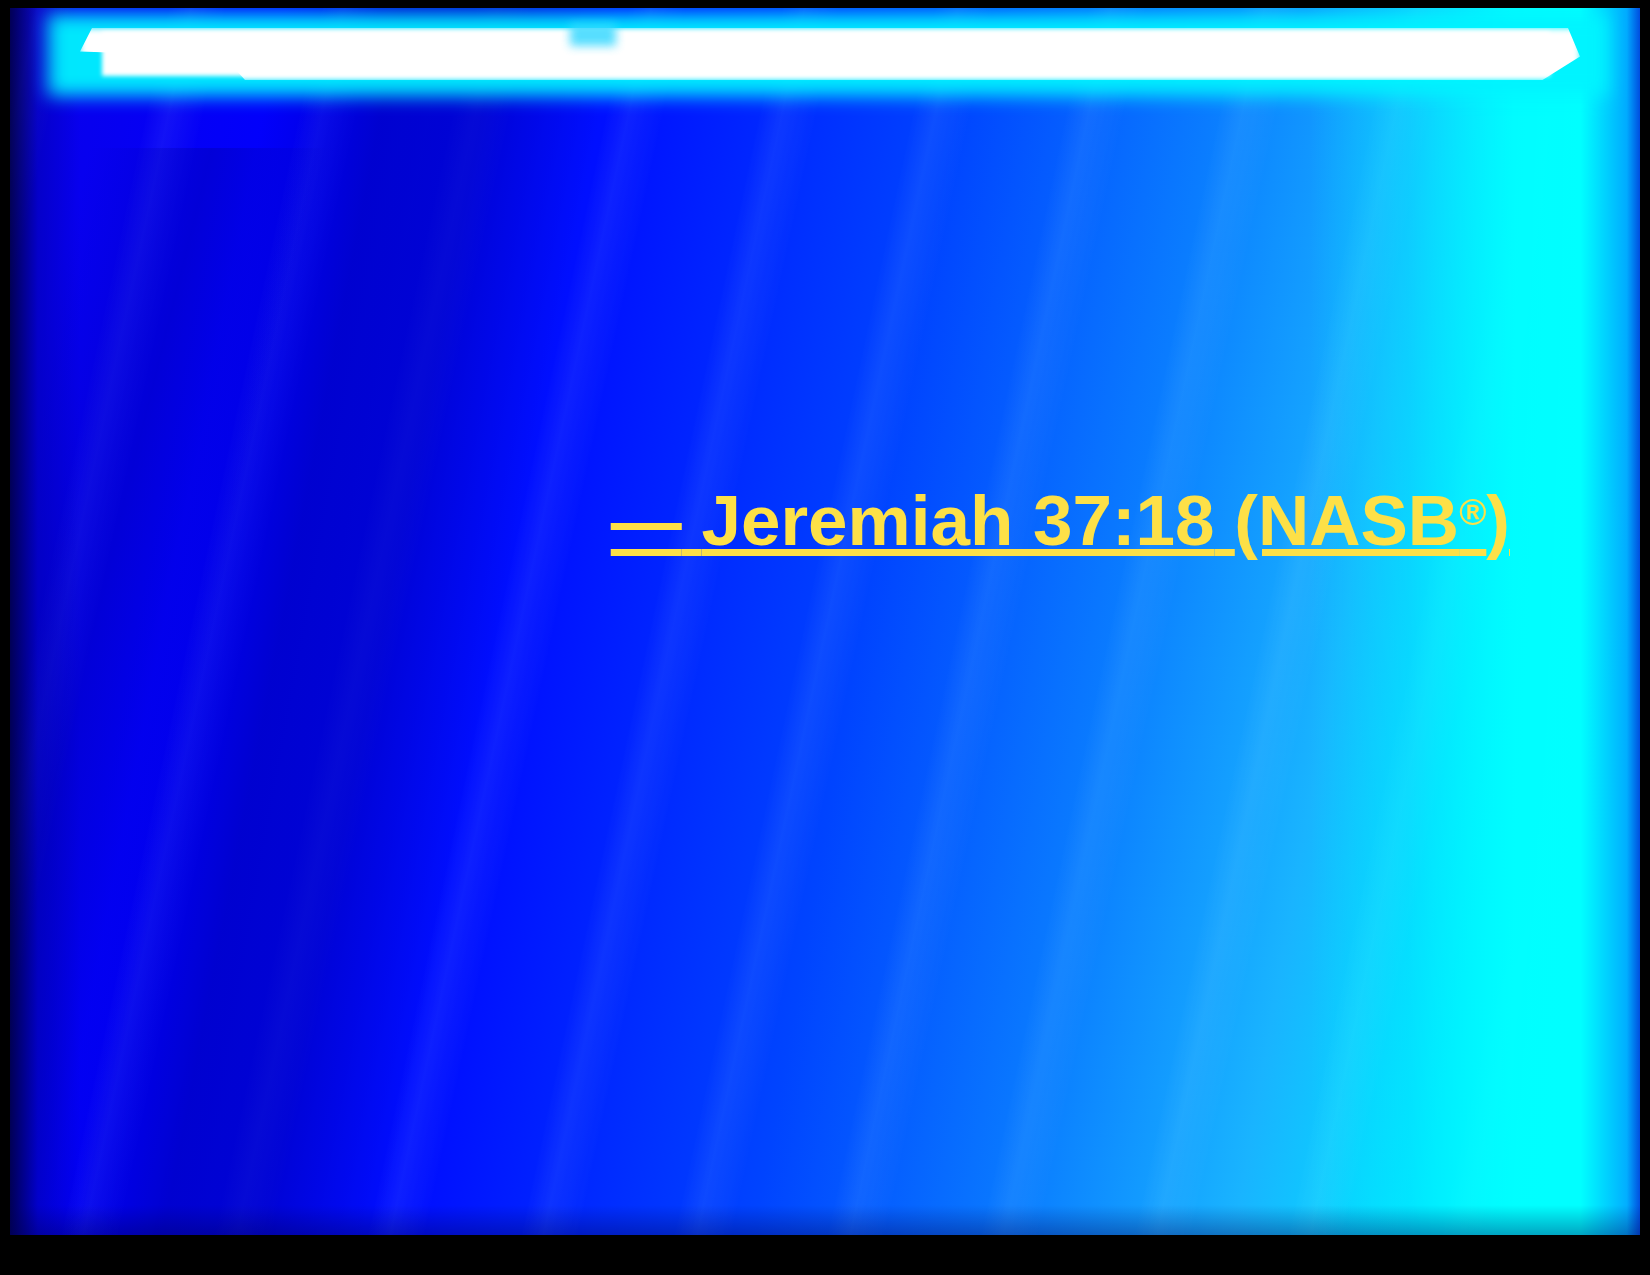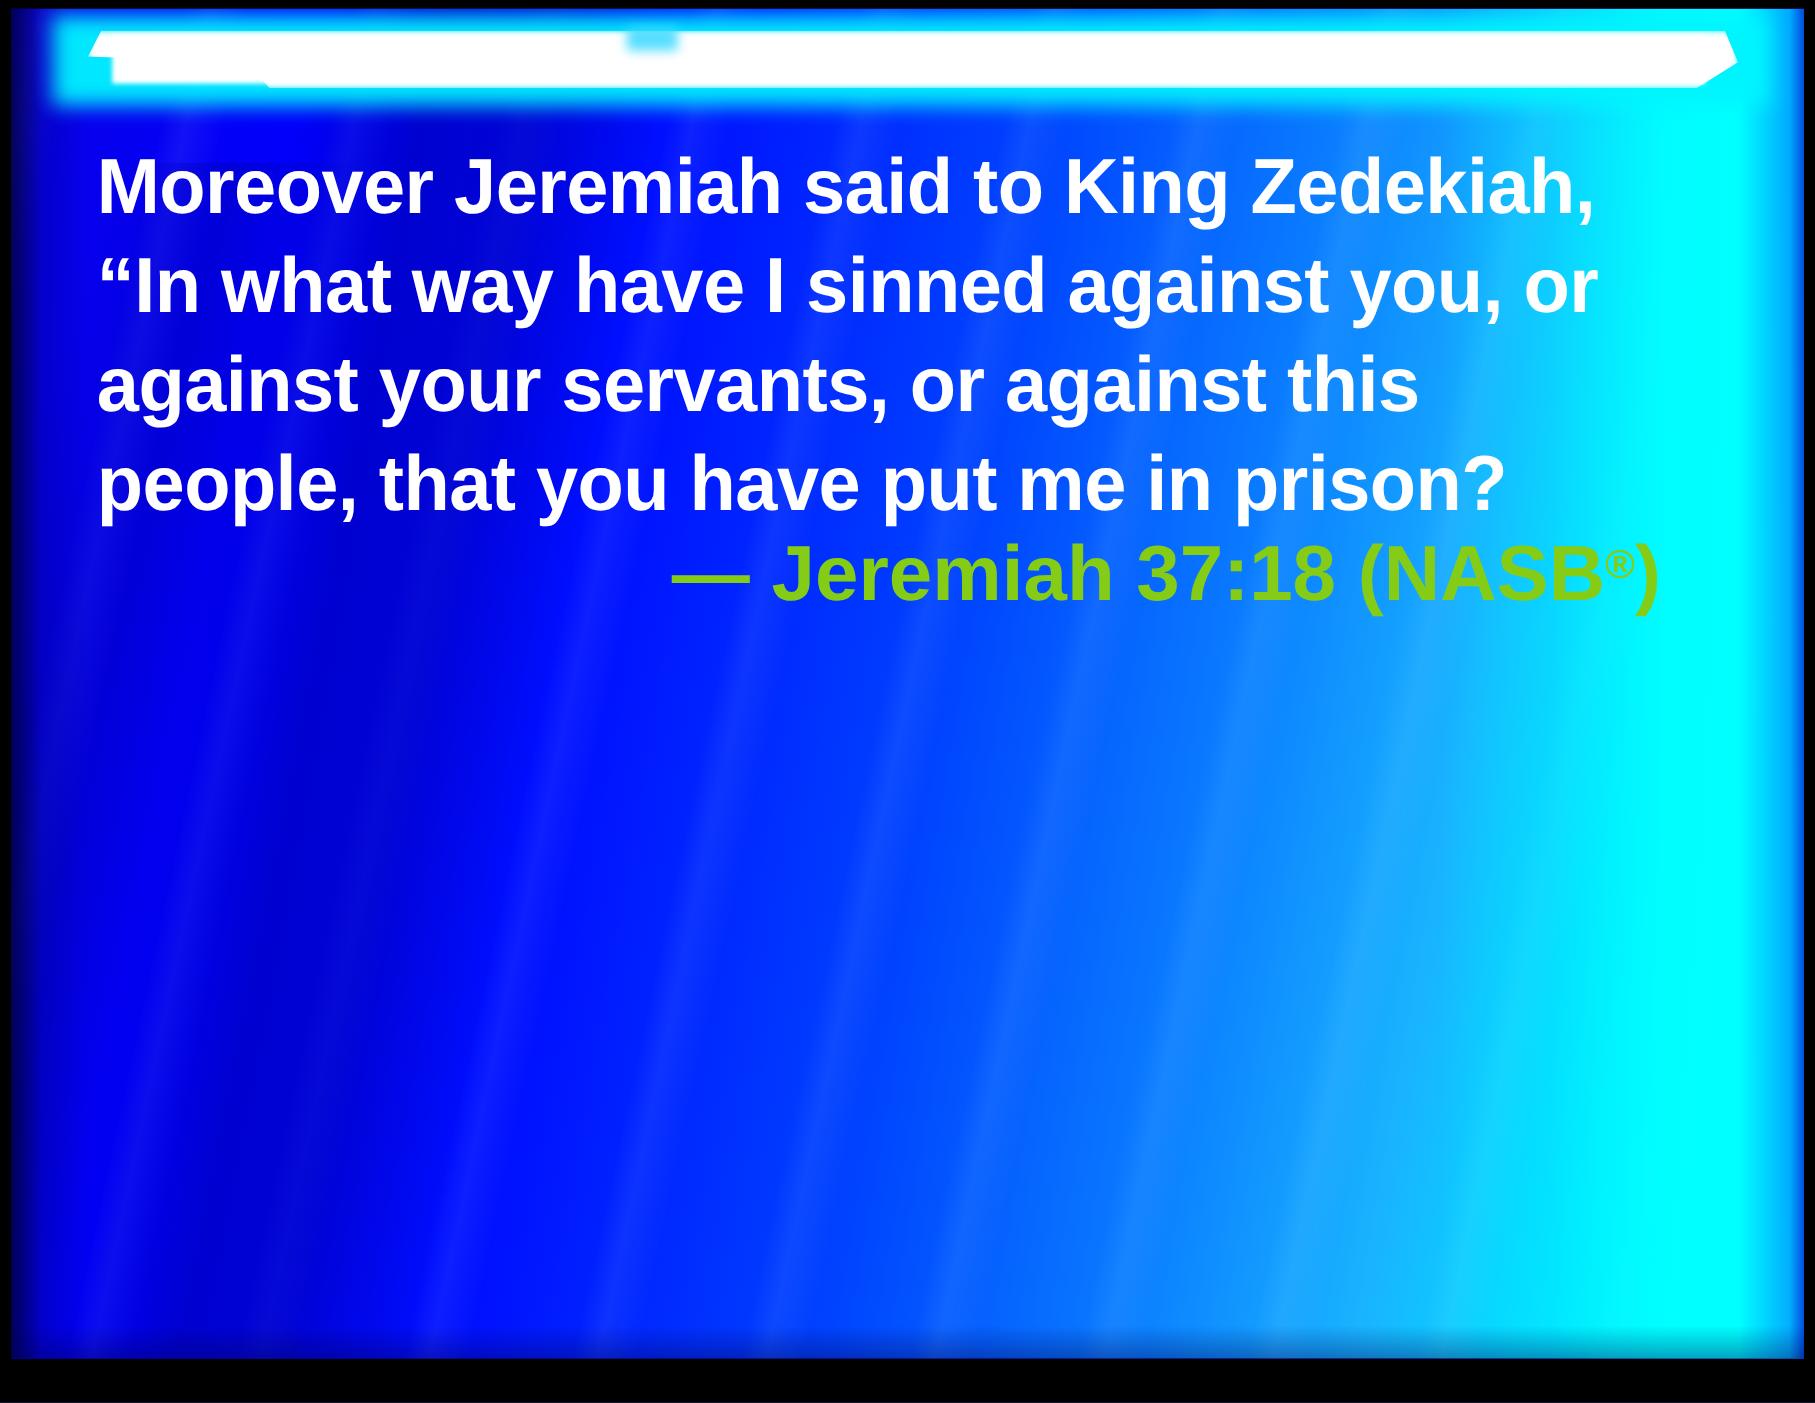--- a/index.html
+++ b/index.html
@@ -180,25 +180,26 @@
     white-space: nowrap;
     transform: scaleX(0.97);
     transform-origin: left center;
   }
   #attribution {
     position: absolute;
     left: 78px;
     top: 460px;
     width: 1422px;
     text-align: right;
-    color: #84cc16;
+    color: #fde047;
     font-weight: bold;
     font-size: 71px;
     line-height: 90px;
     white-space: nowrap;
+    text-decoration: underline;
   }
   #attribution .reg {
     font-size: 0.52em;
     vertical-align: 0.55em;
     font-weight: bold;
   }
 </style>
 </head>
 <body>
 
@@ -212,26 +213,20 @@
     <div class="bg-darkband2"></div>
     <div class="bg-cyanbar"></div>
     <div class="bg-leftedge"></div>
     <div class="bg-bottomedge"></div>
 
     <div class="banner-glow"></div>
     <div class="banner-white"></div>
     <div class="banner-white2"></div>
     <div class="banner-notch"></div>
 
-    <div id="verse">
-      <div class="vline">Moreover Jeremiah said to King Zedekiah,</div>
-      <div class="vline">“In what way have I sinned against you, or</div>
-      <div class="vline">against your servants, or against this</div>
-      <div class="vline">people, that you have put me in prison?</div>
-    </div>
 
     <div id="attribution">
       <span>—</span>
       <span>Jeremiah 37:18</span>
       <span>(NASB</span><span class="reg">®</span><span>)</span>
     </div>
 
   </div>
 </div>
 

